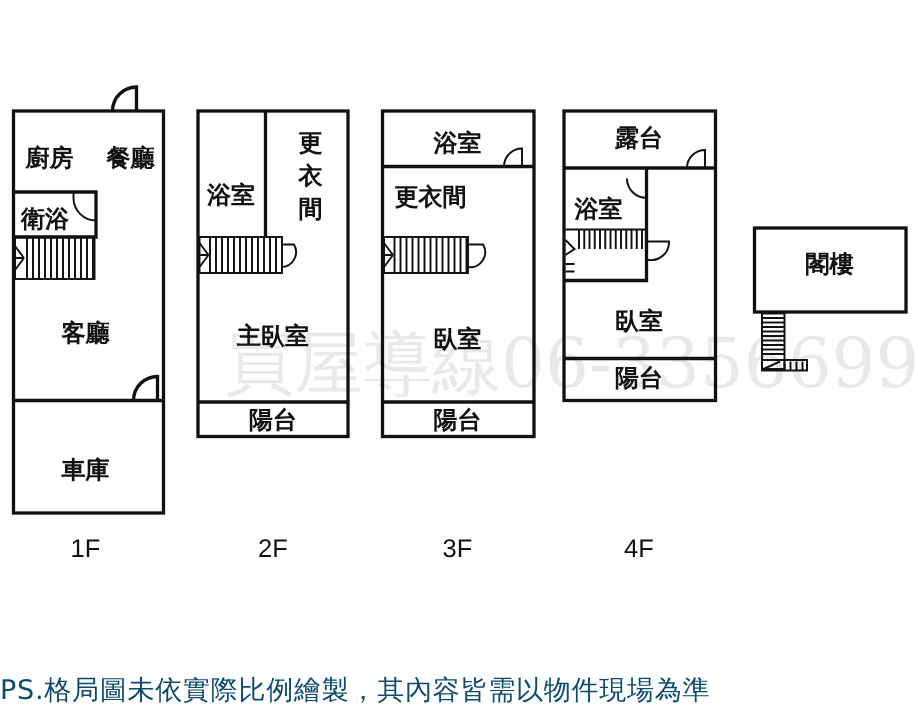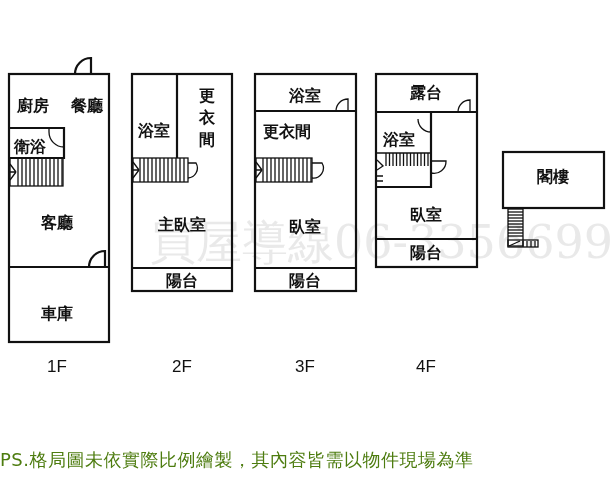--- a/index.html
+++ b/index.html
@@ -3,21 +3,21 @@
 <meta charset="utf-8">
 <style>
   html, body { margin:0; padding:0; background:#ffffff; }
   body { width:612px; height:479px; position:relative; overflow:hidden; font-family:"DejaVu Sans", sans-serif; }
   svg#plan { position:absolute; left:0; top:0; }
   .wall { fill:none; stroke:#111; stroke-width:2.2; }
   .thin { stroke:#111; stroke-width:1.3; fill:none; }
   .room { font-family:"DejaVu Sans", sans-serif; font-size:16px; font-weight:bold; fill:#111; text-anchor:middle; dominant-baseline:central; }
   .floor { font-family:"Liberation Sans", sans-serif; font-size:17px; fill:#111; text-anchor:middle; dominant-baseline:central; }
   .wm { font-family:"DejaVu Serif", serif; font-size:46px; fill:#d8d8d8; opacity:0.55; }
-  .note { position:absolute; left:0; top:448px; font-family:"DejaVu Sans", sans-serif; font-size:18px; color:#4d7c0f; white-space:nowrap; letter-spacing:0.5px; }
+  .note { position:absolute; left:0; top:448px; font-family:"DejaVu Sans", sans-serif; font-size:18px; color:#0c4a6e; white-space:nowrap; letter-spacing:0.5px; }
 </style>
 </head>
 <body>
 
 <svg id="plan" width="612" height="479" viewBox="0 0 612 479">
 
   <text class="wm" x="150" y="258">買屋導線06-3356699</text>
 
   <g>
     <rect class="wall" x="9" y="74" width="100" height="268"></rect>

